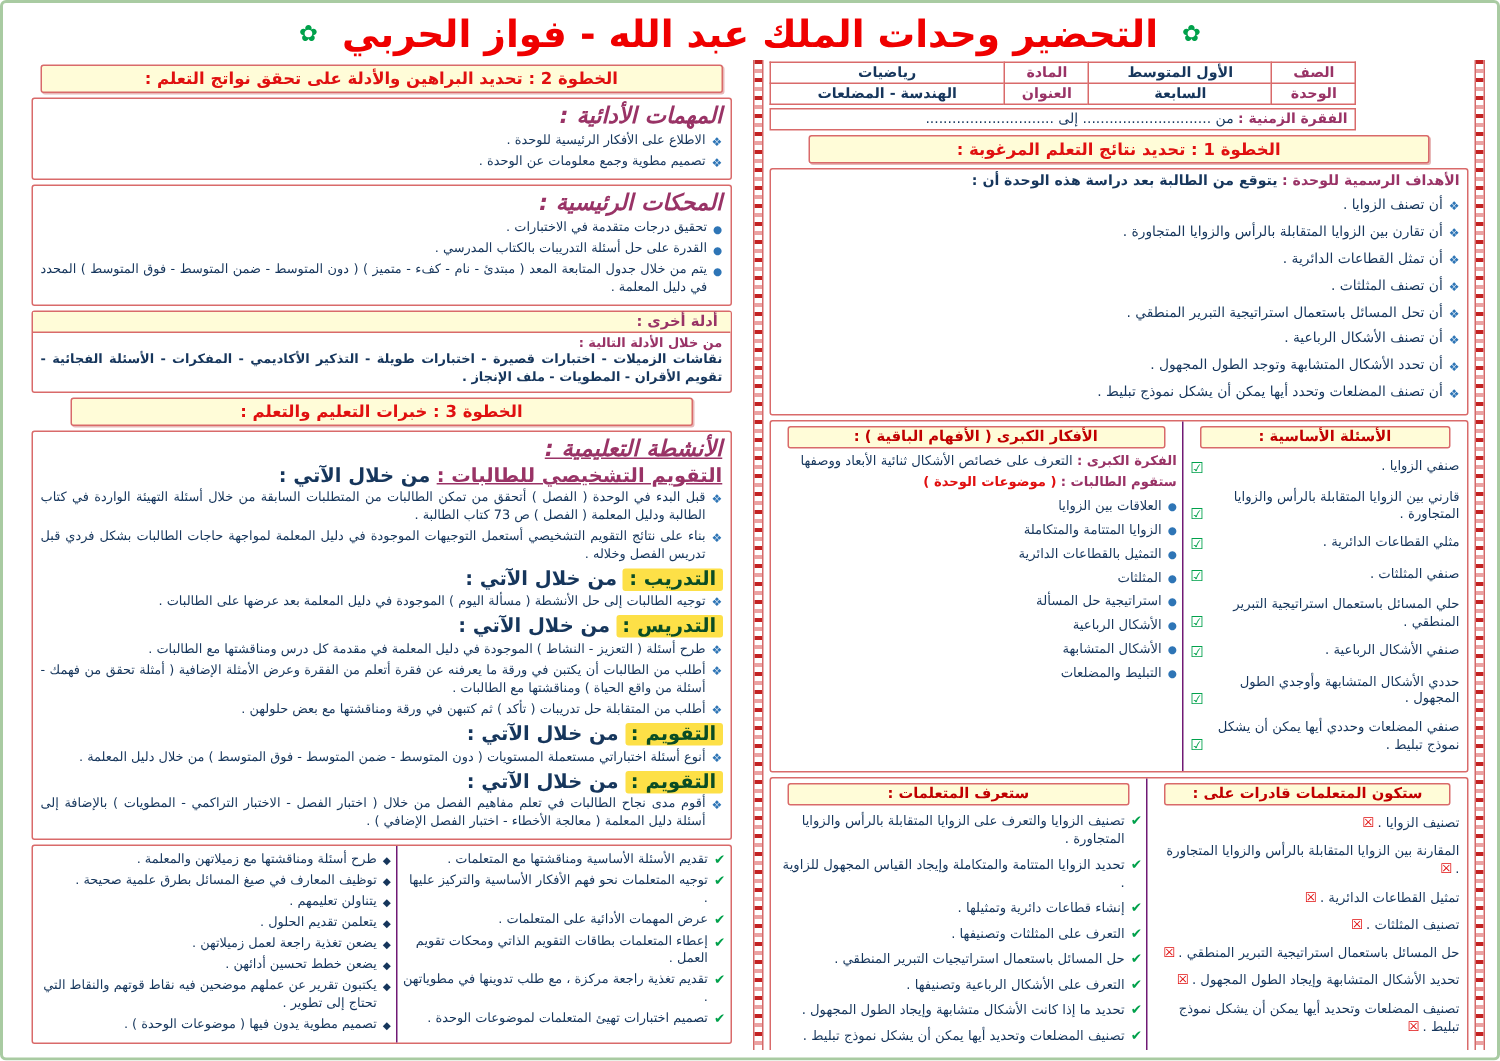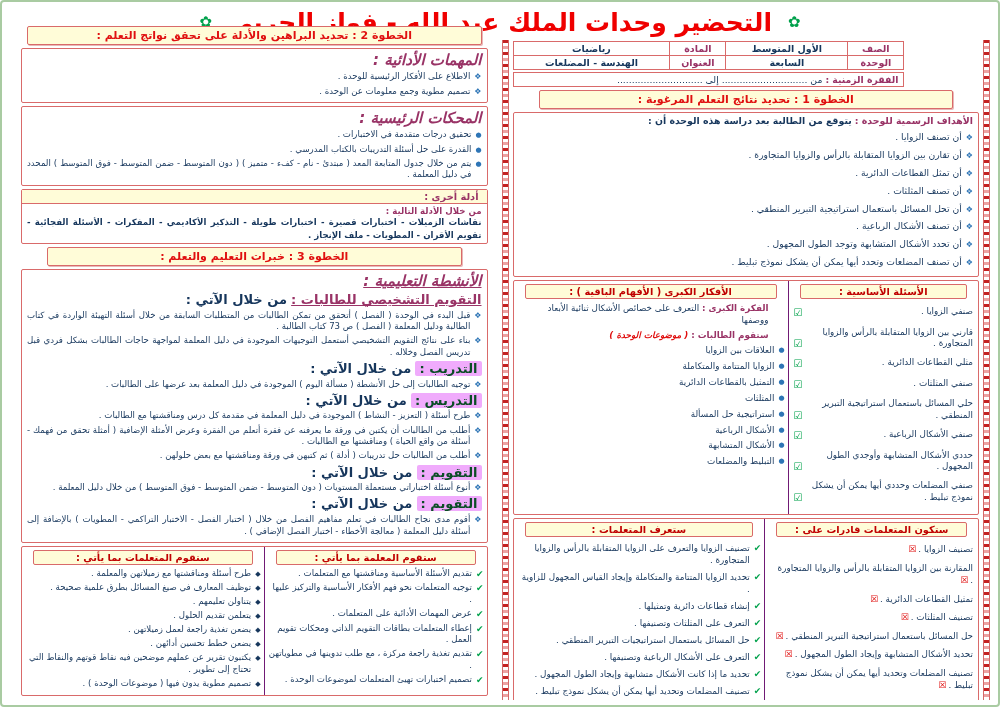--- a/index.html
+++ b/index.html
@@ -12,21 +12,21 @@
   .flower { color:#00a14b; font-size:15px; }
 
   .cols { display:flex; height:660px; gap:3px; }
   .half { flex:1 1 0; min-width:0; display:flex; }
   .strip { flex:0 0 7px; border-left:1px solid #d46a6a; border-right:1px solid #d46a6a;
            background:repeating-linear-gradient(180deg,#c42222 0 3px,#ffffff 3px 6px,#eca2a2 6px 9px,#ffffff 9px 12px); }
   .half-inner { flex:1 1 auto; min-width:0; padding:1px 4px; overflow:hidden; }
 
   .maroon { color:#993366; font-weight:bold; }
   .navy { color:#16365c; }
-  .redtx { color:#e01010;font-style:italic; }
+  .redtx { color:#e01010; }
   .bold { font-weight:bold; }
   .u { text-decoration:underline; }
   .just { text-align:justify; }
 
   .step-header { background:#fffcd8; border:1px solid #d96a6a; box-shadow:1px 1px 0 #e8b8b8;
                  color:#e01010; font-weight:bold; font-size:11px; text-align:center;
                  padding:2px 4px; margin:3px 26px 3px 26px; border-radius:2px; }
   .step-header.wide { margin:2px 6px; }
   .box { border:1px solid #d96a6a; border-radius:2px; padding:2px 5px; margin:3px 0; }
   .sub-header { background:#fffcd8; border:1px solid #d96a6a; color:#c00000; font-weight:bold;
@@ -56,33 +56,33 @@
   .goals-head { font-size:9.4px; margin:0 0 3px; }
   .goal-list li { font-size:9.2px; margin:5px 0; }
   .twocol { display:flex; border:1px solid #d96a6a; border-radius:2px; margin:3px 0; align-items:stretch; }
   .subcol { min-width:0; padding:1px 3px 3px; }
   .subcol.first { border-left:1px solid #701a75; }
   .w41 { flex:0 0 41%; } .w59 { flex:1 1 auto; }
   .w46 { flex:0 0 46%; } .w54 { flex:1 1 auto; }
   .w48 { flex:0 0 48%; } .w52 { flex:1 1 auto; }
   .q-list li { display:flex; gap:3px; font-size:8.8px; color:#16365c; margin:7px 2px; line-height:1.35; }
   .q-text { flex:1 1 auto; }
-  .idea-par { font-size:8.8px; line-height:1.4; margin:2px 16px; }
+  .idea-par { font-size:8.8px; line-height:1.4; margin:2px 0; }
   .topic-list li { font-size:8.8px; margin:3.5px 0; }
   .can-list li { font-size:8.8px; color:#16365c; margin:6px 2px; line-height:1.4; display:block; }
   .know-list li { font-size:8.8px; margin:4.5px 0; line-height:1.4; }
 
   
   .lf { font-size:8.6px;align-items:flex-end; }
   .lf .box { padding:2px 5px; }
   .lbl-line { font-size:15px; margin-bottom:1px;font-style:italic; }
   .lf .ilist li { font-size:8.6px; margin:2.5px 0; line-height:1.35; }
   .evidence-text { line-height:1.45;font-weight:bold; }
   .sec-line { margin:2px 0 1px; font-size:13px; }
-  .hl { background:#f0abfc; color:#0a4d25; font-weight:bold; padding:0 4px; border-radius:2px; }
+  .hl { background:#fde047; color:#0a4d25; font-weight:bold; padding:0 4px; border-radius:2px; }
   .act-list li { font-size:8.4px; margin:2px 0; line-height:1.32; }
   .tl-list li { font-size:8.4px; margin:3px 0; line-height:1.35; }
 </style>
 </head>
 <body>
 
 <div class="page">
 
   <div class="title-bar">
     <span class="flower">✿</span>
@@ -385,21 +385,21 @@
               <li>
               <span class="blt dia">❖</span>
               <span>طرح أسئلة ( التعزيز - النشاط ) الموجودة في دليل المعلمة في مقدمة كل درس ومناقشتها مع الطالبات .</span>
             </li>
               <li>
               <span class="blt dia">❖</span>
               <span>أطلب من الطالبات أن يكتبن في ورقة ما يعرفنه عن فقرة أتعلم من الفقرة وعرض الأمثلة الإضافية ( أمثلة تحقق من فهمك - أسئلة من واقع الحياة ) ومناقشتها مع الطالبات .</span>
             </li>
               <li>
               <span class="blt dia">❖</span>
-              <span>أطلب من الطالبات حل تدريبات ( أدلة ) ثم كتبهن في ورقة ومناقشتها مع بعض حلولهن .</span>
+              <span>أطلب من المتقابلة حل تدريبات ( تأكد ) ثم كتبهن في ورقة ومناقشتها مع بعض حلولهن .</span>
             </li>
             </ul>
 
           <div class="sec-line">
             <span class="hl">التقويم :</span>
             <span class="navy bold">من خلال الآتي :</span>
           </div>
           <ul class="ilist act-list just">
               <li>
               <span class="blt dia">❖</span>
@@ -414,21 +414,20 @@
           <ul class="ilist act-list just">
               <li>
               <span class="blt dia">❖</span>
               <span>أقوم مدى نجاح الطالبات في تعلم مفاهيم الفصل من خلال ( اختبار الفصل - الاختبار التراكمي - المطويات ) بالإضافة إلى أسئلة دليل المعلمة ( معالجة الأخطاء - اختبار الفصل الإضافي ) .</span>
             </li>
             </ul>
         </div>
 
         <div class="twocol">
           <div class="subcol first w48">
-            <div class="sub-header">ستقوم المعلمة بما يأتي :</div>
             <ul class="ilist tl-list">
                 <li>
                 <span class="blt k-icon">✔</span>
                 <span>تقديم الأسئلة الأساسية ومناقشتها مع المتعلمات .</span>
               </li>
                 <li>
                 <span class="blt k-icon">✔</span>
                 <span>توجيه المتعلمات نحو فهم الأفكار الأساسية والتركيز عليها .</span>
               </li>
                 <li>
@@ -443,21 +442,20 @@
                 <span class="blt k-icon">✔</span>
                 <span>تقديم تغذية راجعة مركزة ، مع طلب تدوينها في مطوياتهن .</span>
               </li>
                 <li>
                 <span class="blt k-icon">✔</span>
                 <span>تصميم اختبارات تهيئ المتعلمات لموضوعات الوحدة .</span>
               </li>
               </ul>
           </div>
           <div class="subcol w52">
-            <div class="sub-header">ستقوم المتعلمات بما يأتي :</div>
             <ul class="ilist tl-list">
                 <li>
                 <span class="blt dkdia">◆</span>
                 <span>طرح أسئلة ومناقشتها مع زميلاتهن والمعلمة .</span>
               </li>
                 <li>
                 <span class="blt dkdia">◆</span>
                 <span>توظيف المعارف في صيغ المسائل بطرق علمية صحيحة .</span>
               </li>
                 <li>

